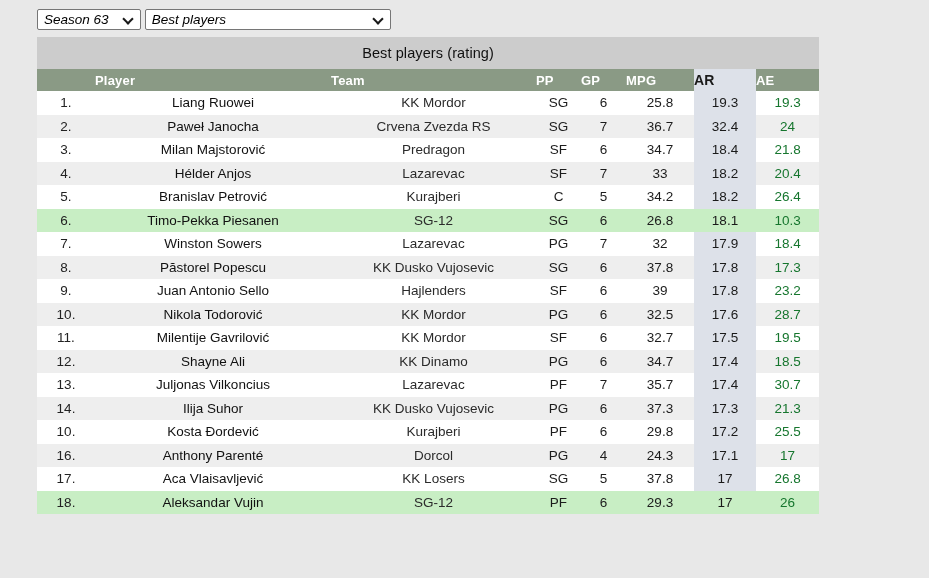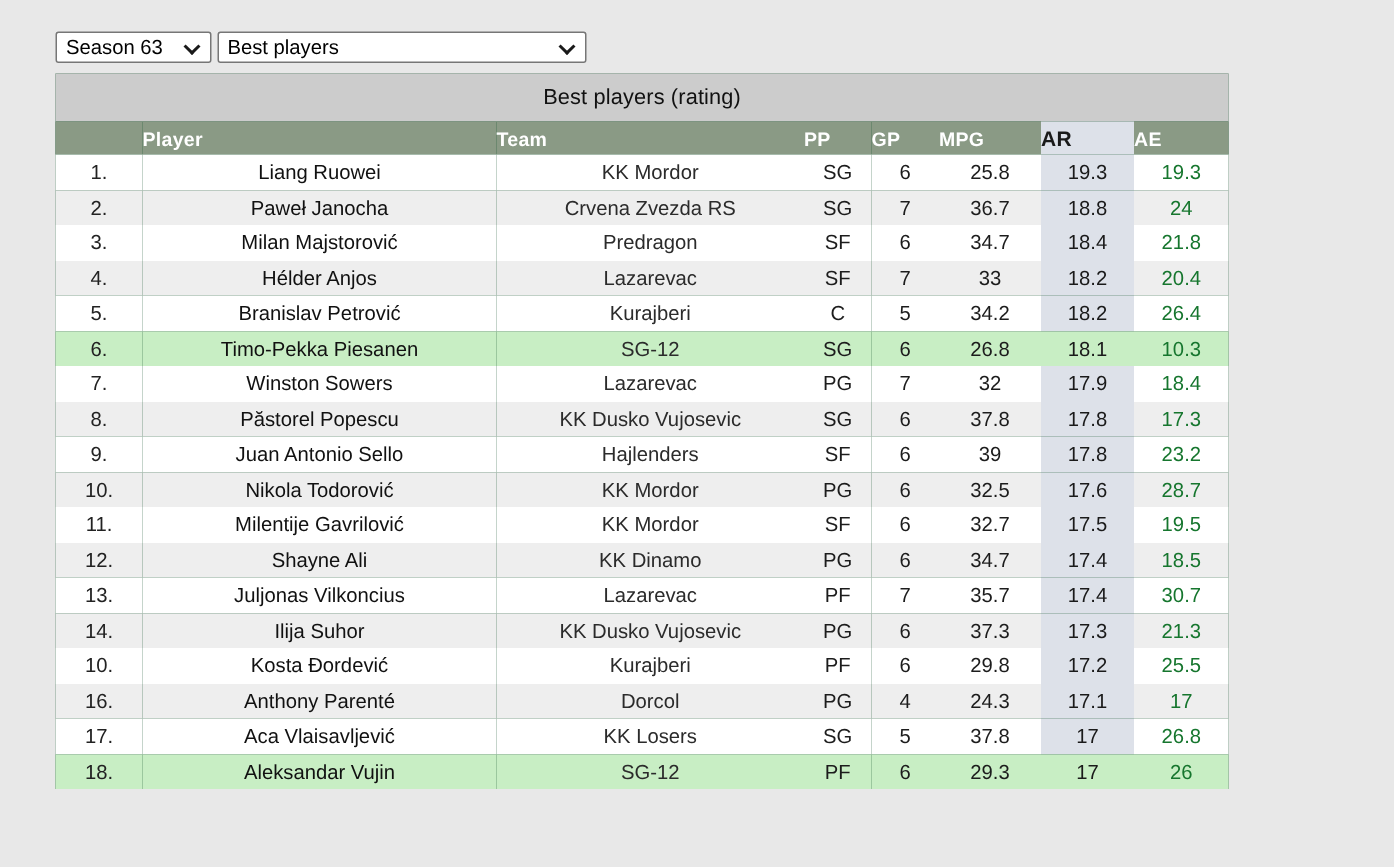--- a/index.html
+++ b/index.html
@@ -11,21 +11,22 @@
     height: 578px;
     background: #e8e8e8;
     font-family: "Liberation Sans", sans-serif;
     font-size: 13px;
     color: #222222;
     overflow: hidden;
   }
 
   
   .controls {
-    padding: 18px 0 0 37px;
+    padding: 6px 0 0 37px;
+    font-style: italic;
   }
   .select-box {
     box-sizing: border-box;
     display: inline-flex;
     align-items: center;
     justify-content: space-between;
     background: #ffffff;
     border: 1px solid #767676;
     border-radius: 2px;
     height: 21px;
@@ -60,21 +61,21 @@
     height: 6px;
     border-right: 2px solid #1a1a1a;
     border-bottom: 2px solid #1a1a1a;
     transform: rotate(45deg);
   }
 
   
   .table-wrap {
     margin: 7px 0 0 37px;
     width: 782px;
-    background: #14532d;
+    background: #14b8a6;
   }
   table.rank {
     border-collapse: collapse;
     width: 100%;
     table-layout: fixed;
   }
   table.rank td, table.rank th {
     padding: 0;
     font-weight: normal;
   }
@@ -190,21 +191,21 @@
           <td class="c-ar">19.3</td>
           <td class="c-ae">19.3</td>
         </tr>
         <tr class="row-even">
           <td class="c-rank">2.</td>
           <td class="c-player">Paweł Janocha</td>
           <td class="c-team">Crvena Zvezda RS</td>
           <td class="c-pp">SG</td>
           <td class="c-gp">7</td>
           <td class="c-mpg">36.7</td>
-          <td class="c-ar">18.8</td>
+          <td class="c-ar">32.4</td>
           <td class="c-ae">24</td>
         </tr>
         <tr class="row-odd">
           <td class="c-rank">3.</td>
           <td class="c-player">Milan Majstorović</td>
           <td class="c-team">Predragon</td>
           <td class="c-pp">SF</td>
           <td class="c-gp">6</td>
           <td class="c-mpg">34.7</td>
           <td class="c-ar">18.4</td>

